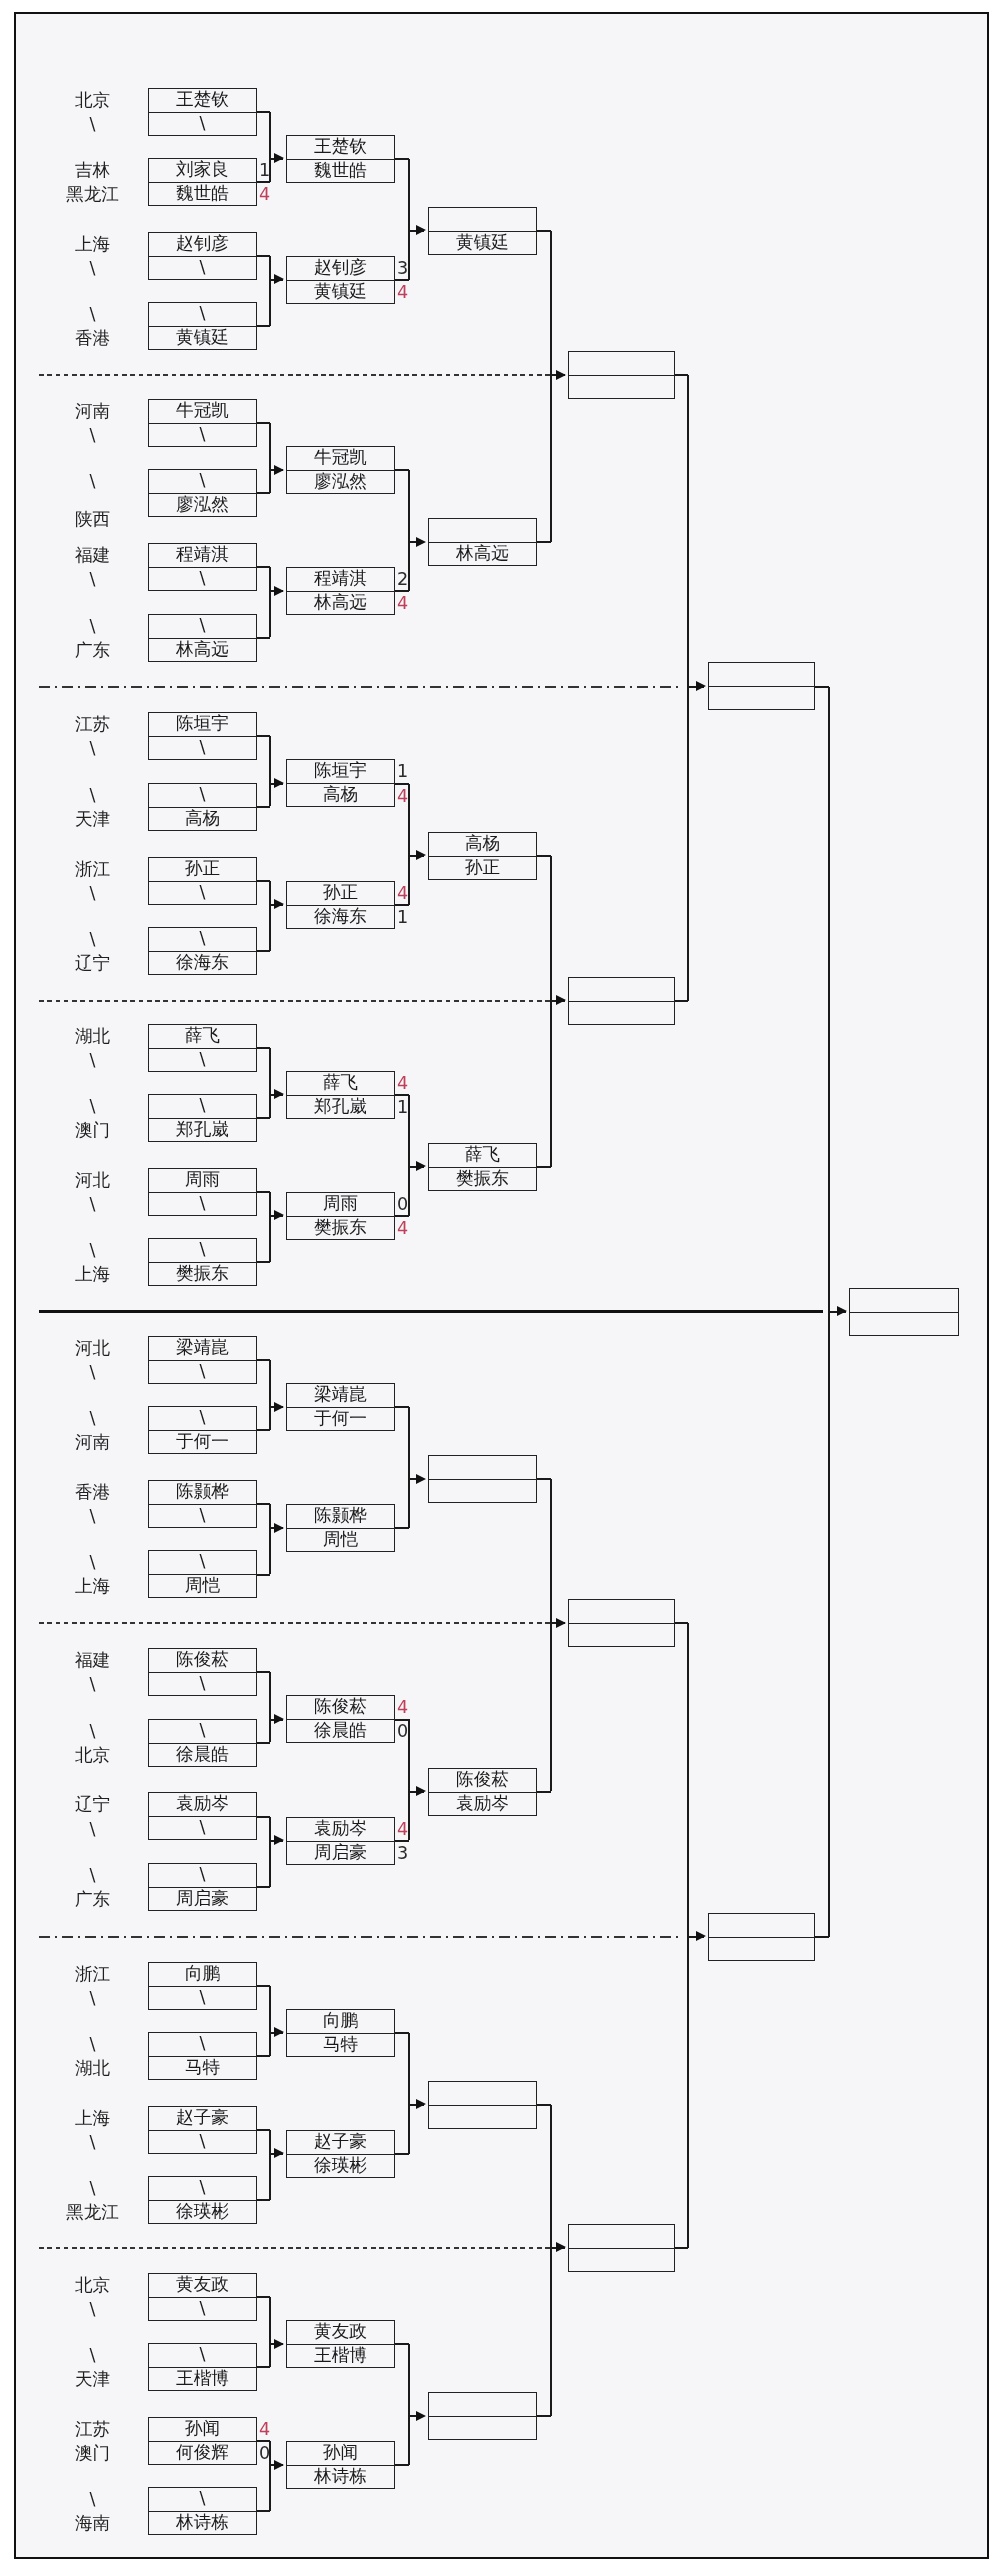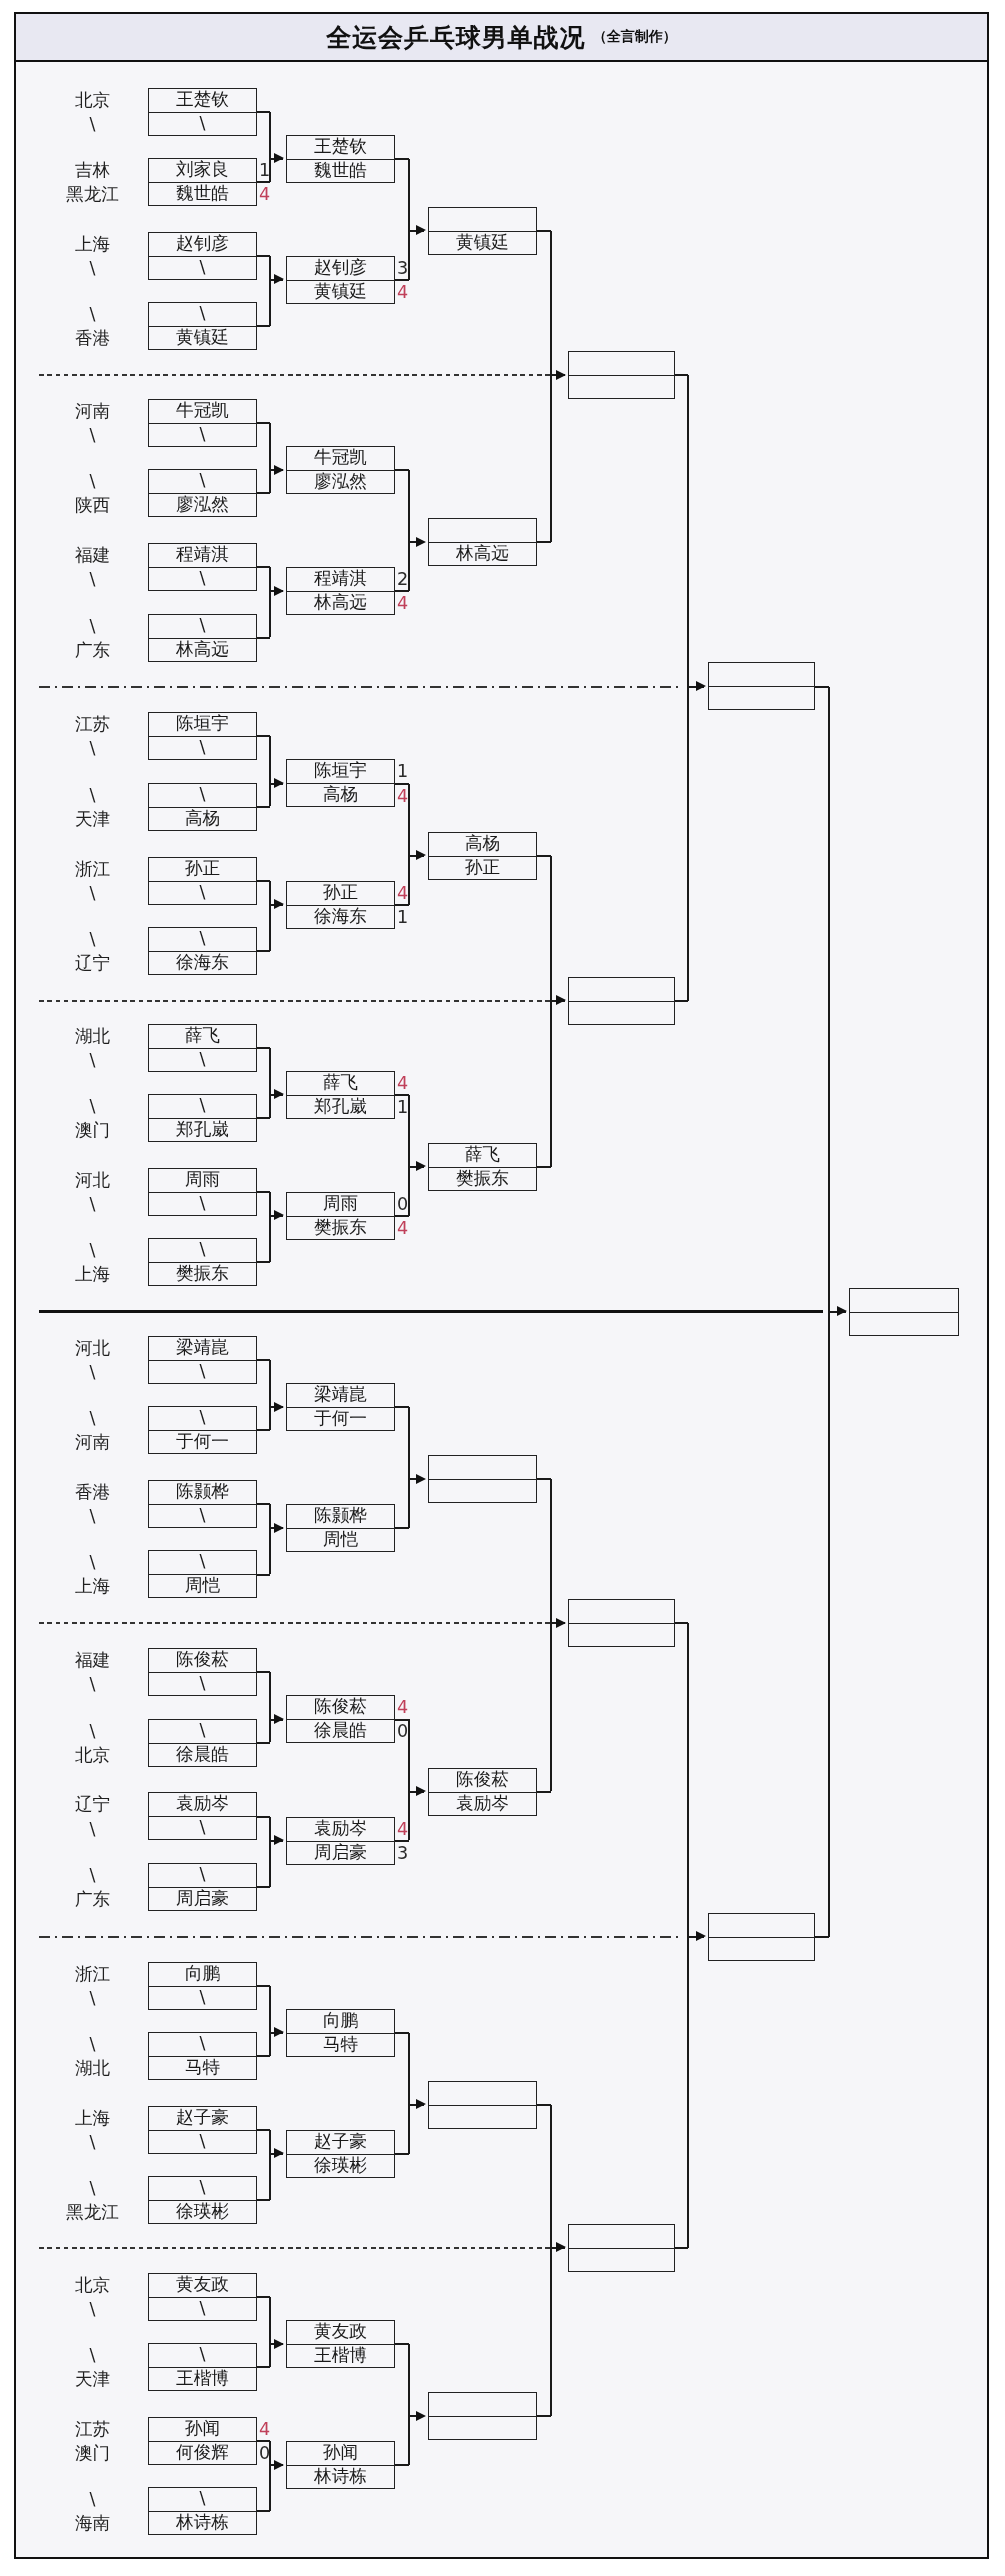--- a/index.html
+++ b/index.html
@@ -19,24 +19,20 @@
   .score.win{color:var(--win-color,#c0405a)}
   .sep-dash{position:absolute;height:1.8px;z-index:2;background:repeating-linear-gradient(to right,#333 0 4.6px,transparent 4.6px 8.3px)}
   .sep-dashdot{position:absolute;height:1.8px;z-index:2;background:repeating-linear-gradient(to right,#333 0 11px,transparent 11px 15.7px,#333 15.7px 18.5px,transparent 18.5px 23px)}
   .sep-solid{position:absolute;height:2.8px;background:#111;z-index:2}
 </style>
 </head>
 <body>
 
 <div id="stage">
   <div class="frame"></div>
-  <div class="titlebar">
-    <span class="title-main">全运会乒乓球男单战况</span>
-    <span class="title-sub">（全言制作）</span>
-  </div>
 <div class="plabel" style="left: 37px; top: 88px; width: 111px;">北京</div>
     <div class="plabel" style="left: 37px; top: 112px; width: 111px;">\</div>
     <div class="plabel" style="left: 37px; top: 158px; width: 111px;">吉林</div>
     <div class="plabel" style="left: 37px; top: 182px; width: 111px;">黑龙江</div>
     <div class="plabel" style="left: 37px; top: 232px; width: 111px;">上海</div>
     <div class="plabel" style="left: 37px; top: 256px; width: 111px;">\</div>
     <div class="plabel" style="left: 37px; top: 302px; width: 111px;">\</div>
     <div class="plabel" style="left: 37px; top: 326px; width: 111px;">香港</div>
     <div class="mbox" style="left: 148px; top: 88px; width: 109px;">
       <div class="mrow">王楚钦</div>
@@ -82,21 +78,21 @@
     <div class="ln" style="left: 409px; top: 230px; width: 15px; height: 1.8px;"></div>
     <div class="arr" style="left: 416px; top: 225px;"></div>
     <div class="mbox" style="left: 428px; top: 207px; width: 109px;">
       <div class="mrow"></div>
       <div class="mrow">黄镇廷</div>
     </div>
     <div class="ln" style="left: 537px; top: 230px; width: 14px; height: 1.8px;"></div>
     <div class="plabel" style="left: 37px; top: 399px; width: 111px;">河南</div>
     <div class="plabel" style="left: 37px; top: 423px; width: 111px;">\</div>
     <div class="plabel" style="left: 37px; top: 469px; width: 111px;">\</div>
-    <div class="plabel" style="left: 37px; top: 493px; width: 111px;">陕西</div>
+    <div class="plabel" style="left: 37px; top: 507px; width: 111px;">陕西</div>
     <div class="plabel" style="left: 37px; top: 543px; width: 111px;">福建</div>
     <div class="plabel" style="left: 37px; top: 567px; width: 111px;">\</div>
     <div class="plabel" style="left: 37px; top: 614px; width: 111px;">\</div>
     <div class="plabel" style="left: 37px; top: 638px; width: 111px;">广东</div>
     <div class="mbox" style="left: 148px; top: 399px; width: 109px;">
       <div class="mrow">牛冠凯</div>
       <div class="mrow">\</div>
     </div>
     <div class="mbox" style="left: 148px; top: 469px; width: 109px;">
       <div class="mrow">\</div>

